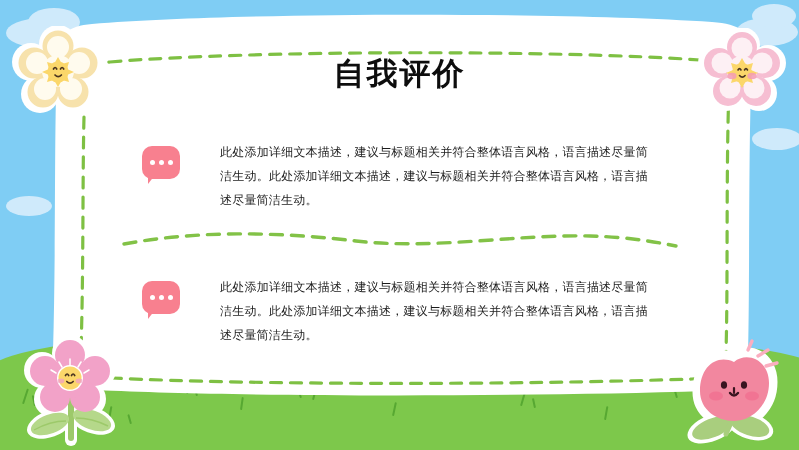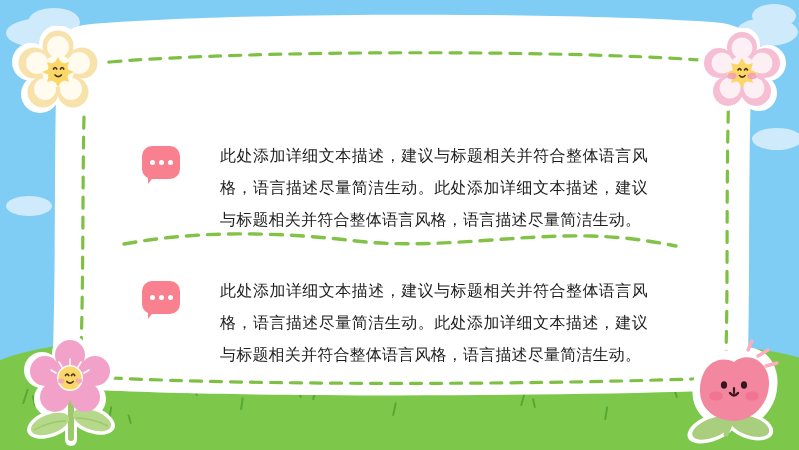--- a/index.html
+++ b/index.html
@@ -88,21 +88,21 @@
   }
   .bubble-tail{
     position:absolute; left:8px; top:31px;
     width:0;height:0;
     border-left:7px solid #f8808f;
     border-bottom:9px solid transparent;
     border-right:0 solid transparent;
   }
 
   .para{
-    font-size:16px;
+    font-size:12px;
     line-height:2.0;
     color:#1c1c1c;
     text-align:justify;
     width:428px;
     margin-left:36px;
     font-family:"DejaVu Sans","Liberation Sans",sans-serif;
     letter-spacing:.2px;
   }
 
   
@@ -163,20 +163,21 @@
              C 250 50, 560 50, 700 60
              C 722 62, 730 70, 729 88
              C 726 170, 728 286, 726 352
              C 725 370, 714 378, 692 379
              C 516 385, 252 385, 112 378
              C 88 377, 80 368, 81 350
              C 84 254, 82 150, 85 88
              C 86 70, 92 64, 110 62 Z" fill="none" stroke="#7EC043" stroke-width="3.2" stroke-linecap="round" stroke-dasharray="11 9"></path>
   </svg>
 
+  <div class="title">自我评价</div>
 
   <div class="row" id="row-1">
     <div class="bubble-wrap">
       <div class="bubble">
         <span class="dots">
           <i></i>
             <i></i>
             <i></i>
         </span>
       </div>

